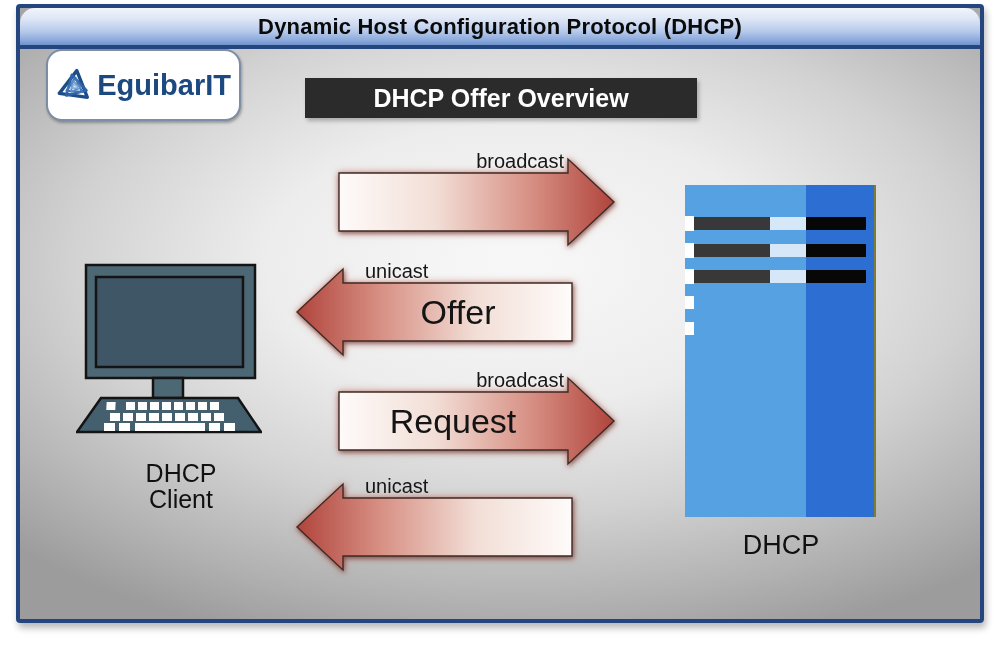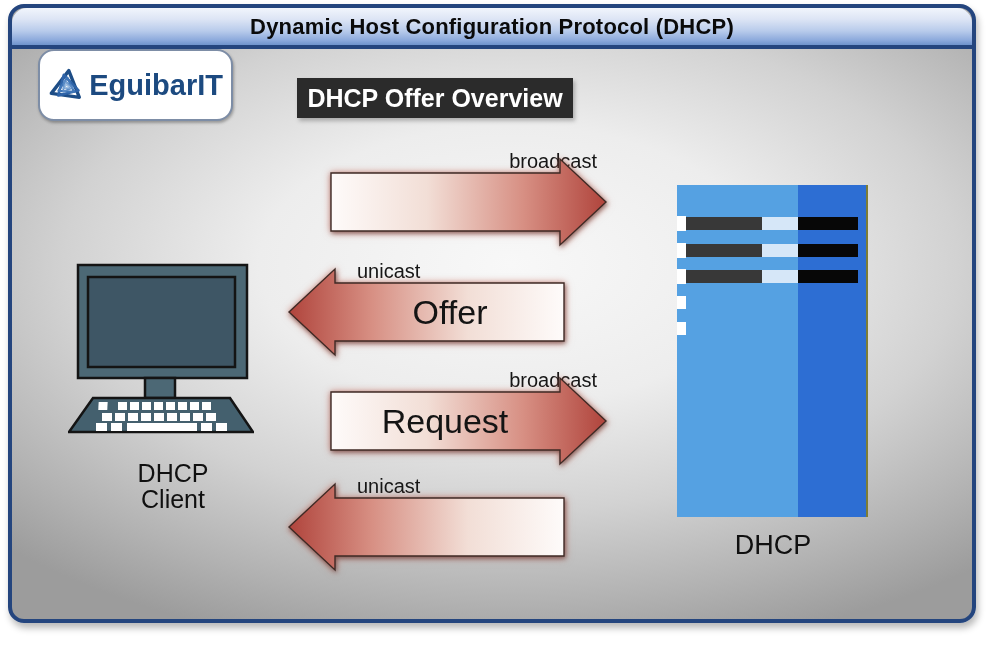--- a/index.html
+++ b/index.html
@@ -2,22 +2,22 @@
 <html><head>
 <meta charset="utf-8">
 <style>
   html,body{margin:0;padding:0;}
   body{
     width:997px;height:647px;position:relative;overflow:hidden;
     background:#ffffff;
     font-family:"Liberation Sans", sans-serif;
   }
   .panel{
-    position:absolute;left:8px;top:4px;width:960px;height:611px;
-    border:4px solid #24457e;border-radius:16px;
+    position:absolute;left:16px;top:4px;width:960px;height:611px;
+    border:4px solid #24457e;border-radius:4px;
     background:radial-gradient(ellipse 75% 65% at 52% 42%,
       #f8f8f8 0%,#ededed 35%,#d2d2d2 62%,#b2b2b2 85%,#9c9c9c 100%);
     box-shadow:2px 5px 7px rgba(0,0,0,0.28);
   }
   .title-bar{
     position:absolute;left:0;top:0;width:100%;height:37px;
     border-bottom:4px solid #24457e;border-radius:15px 15px 0 0;
     background:linear-gradient(180deg,#f1f5fc 0%,#dde5f5 30%,#b8cbeb 62%,#8aa8db 88%,#6e93cc 100%);
     display:flex;align-items:center;justify-content:center;
   }
@@ -26,27 +26,27 @@
   }
   .logo{
     position:absolute;left:26px;top:41px;width:195px;height:72px;box-sizing:border-box;
     background:#ffffff;border:2px solid #7d8da6;border-radius:16px;
     box-shadow:1px 2px 3px rgba(0,0,0,0.3);
     display:flex;align-items:center;padding:2px 8px;gap:4px;
   }
   .logo-text{font-size:29px;font-weight:600;color:#1c4a80;white-space:nowrap;}
   .logo-text .suffix{font-weight:800;}
   .subtitle-box{
-    position:absolute;left:285px;top:70px;width:276px;height:40px;
+    position:absolute;left:285px;top:70px;width:392px;height:40px;
     background:#2b2b2b;color:#ffffff;
     display:flex;align-items:center;justify-content:center;
     font-size:25px;font-weight:bold;
     box-shadow:2px 3px 4px rgba(0,0,0,0.25);
   }
-  .msg{position:absolute;width:278px;height:90px;padding-left:41px;}
+  .msg{position:absolute;width:278px;height:90px;}
   .msg svg.shape{
     position:absolute;left:0;top:0;
     filter:drop-shadow(1.5px 2.5px 2px rgba(60,20,15,0.45)) drop-shadow(0 0 3.5px rgba(195,95,80,0.65));
   }
   .msg .cast{position:absolute;bottom:74px;font-size:20px;color:#161616;white-space:nowrap;}
   .msg.right .cast{right:52px;}
   .msg.left  .cast{left:70px;}
   .msg .word{
     position:absolute;top:16px;height:58px;width:230px;
     display:flex;align-items:center;justify-content:center;

